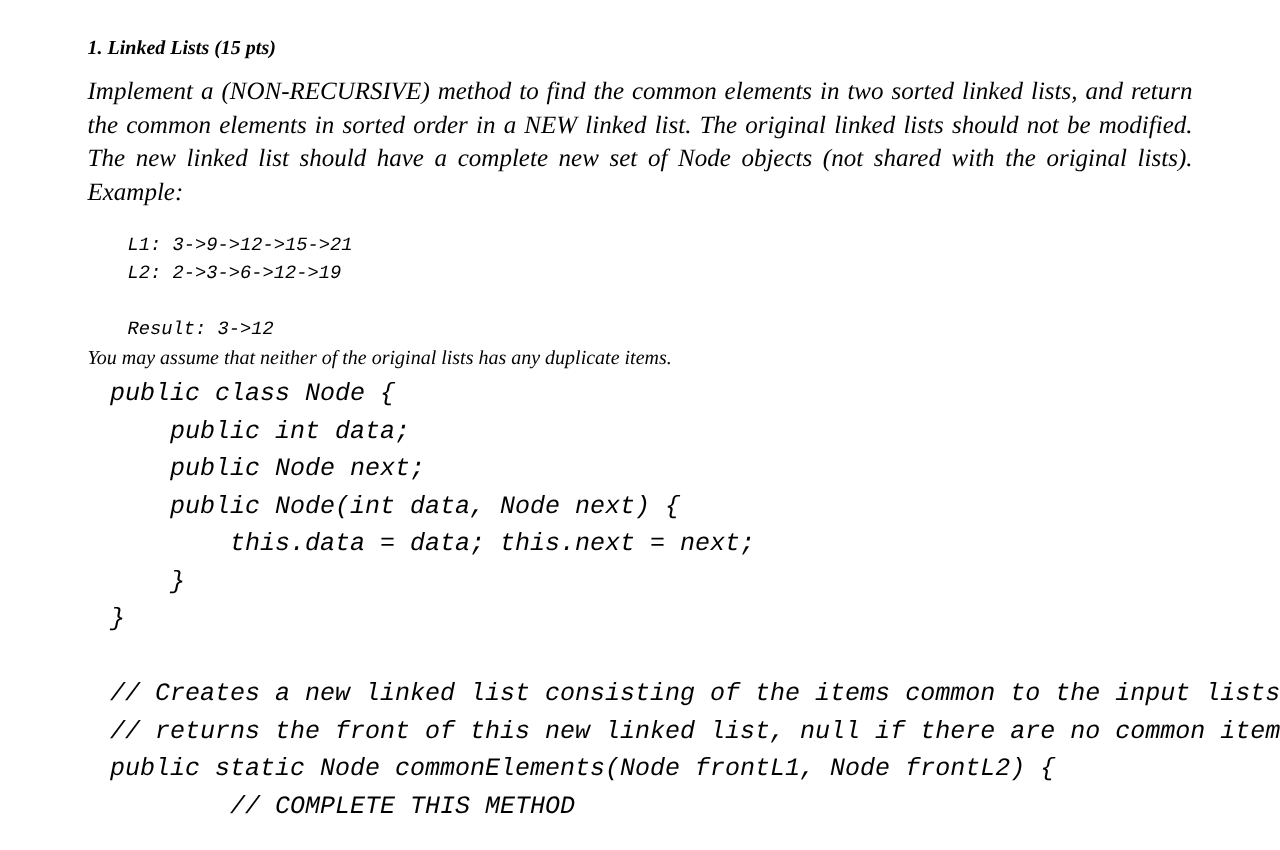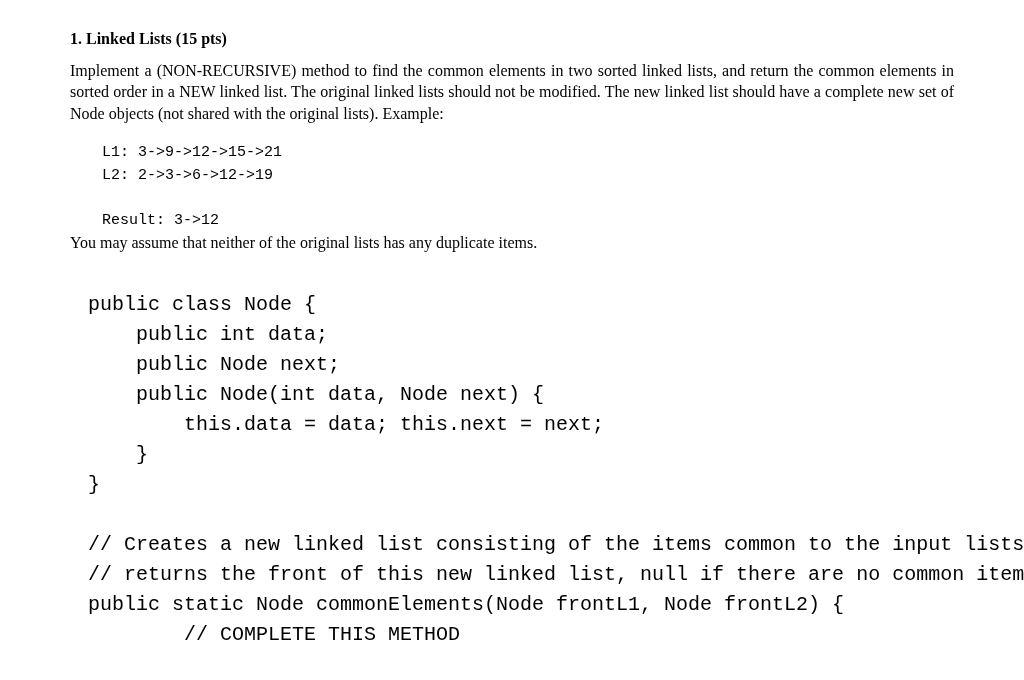--- a/index.html
+++ b/index.html
@@ -1,44 +1,44 @@
 <!DOCTYPE html>
 <html><head>
   <meta charset="utf-8">
   <style>
-    * { margin: 0; padding: 0; box-sizing: border-box; }
+    * { margin: 0; padding: 0; box-sizing: border-box; font-style: italic; }
     body {
       background: #ffffff;
       font-family: "Times New Roman", Times, serif;
       font-size: 16px;
       color: #000000;
       padding: 28px 70px 40px 70px;
       width: 1024px;
       line-height: 1.35;
     }
     .heading {
       font-weight: bold;
       font-size: 16px;
       margin-bottom: 10px;
     }
     .paragraph {
-      font-size: 16px;
+      font-size: 20px;
       text-align: justify;
       margin-bottom: 18px;
     }
     .mono-block {
       font-family: "Courier New", Courier, monospace;
       font-size: 15px;
       white-space: pre;
       margin-left: 32px;
       line-height: 1.5;
     }
     .assume-line {
       font-size: 16px;
-      margin-bottom: 36px;
+      margin-bottom: 4px;
     }
     .code-block {
       font-family: "Courier New", Courier, monospace;
       font-size: 20px;
       white-space: pre;
       margin-left: 18px;
       line-height: 1.5;
     }
   </style>
 </head>

